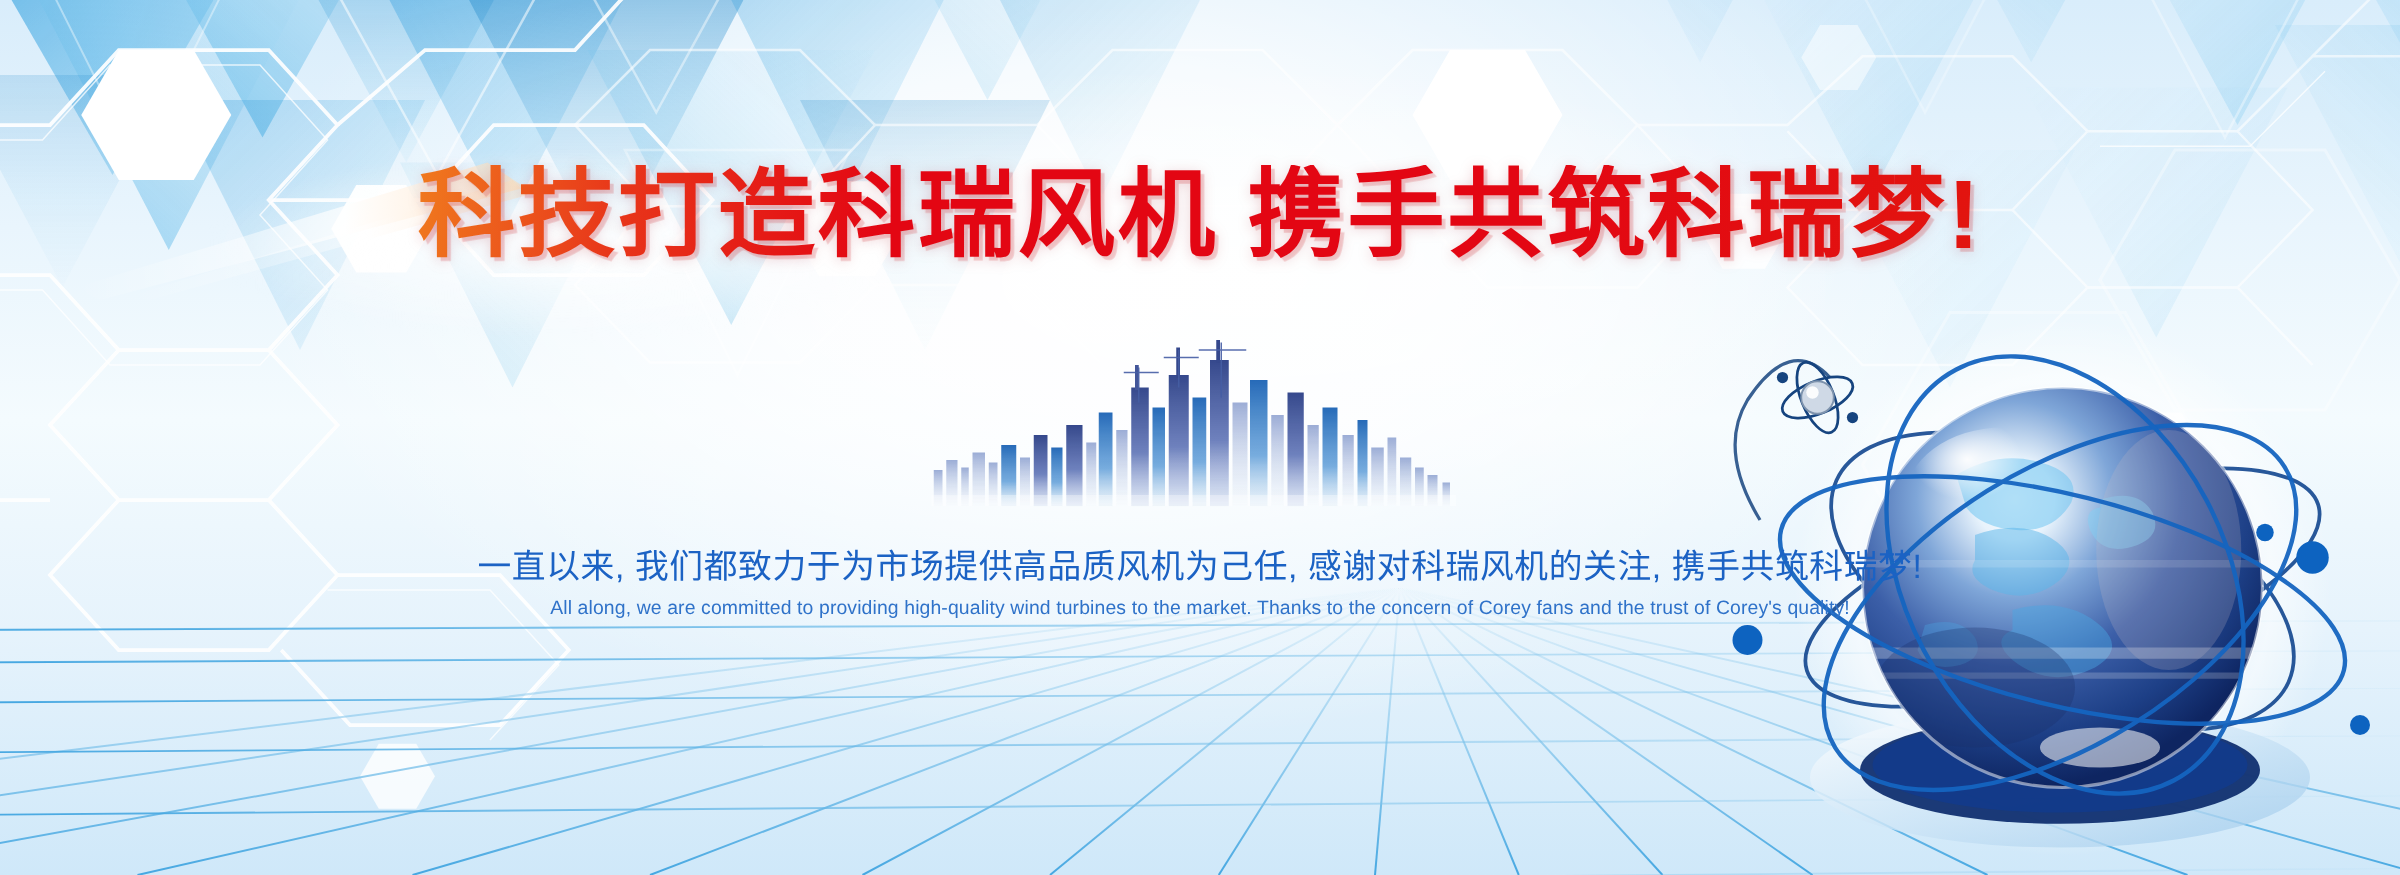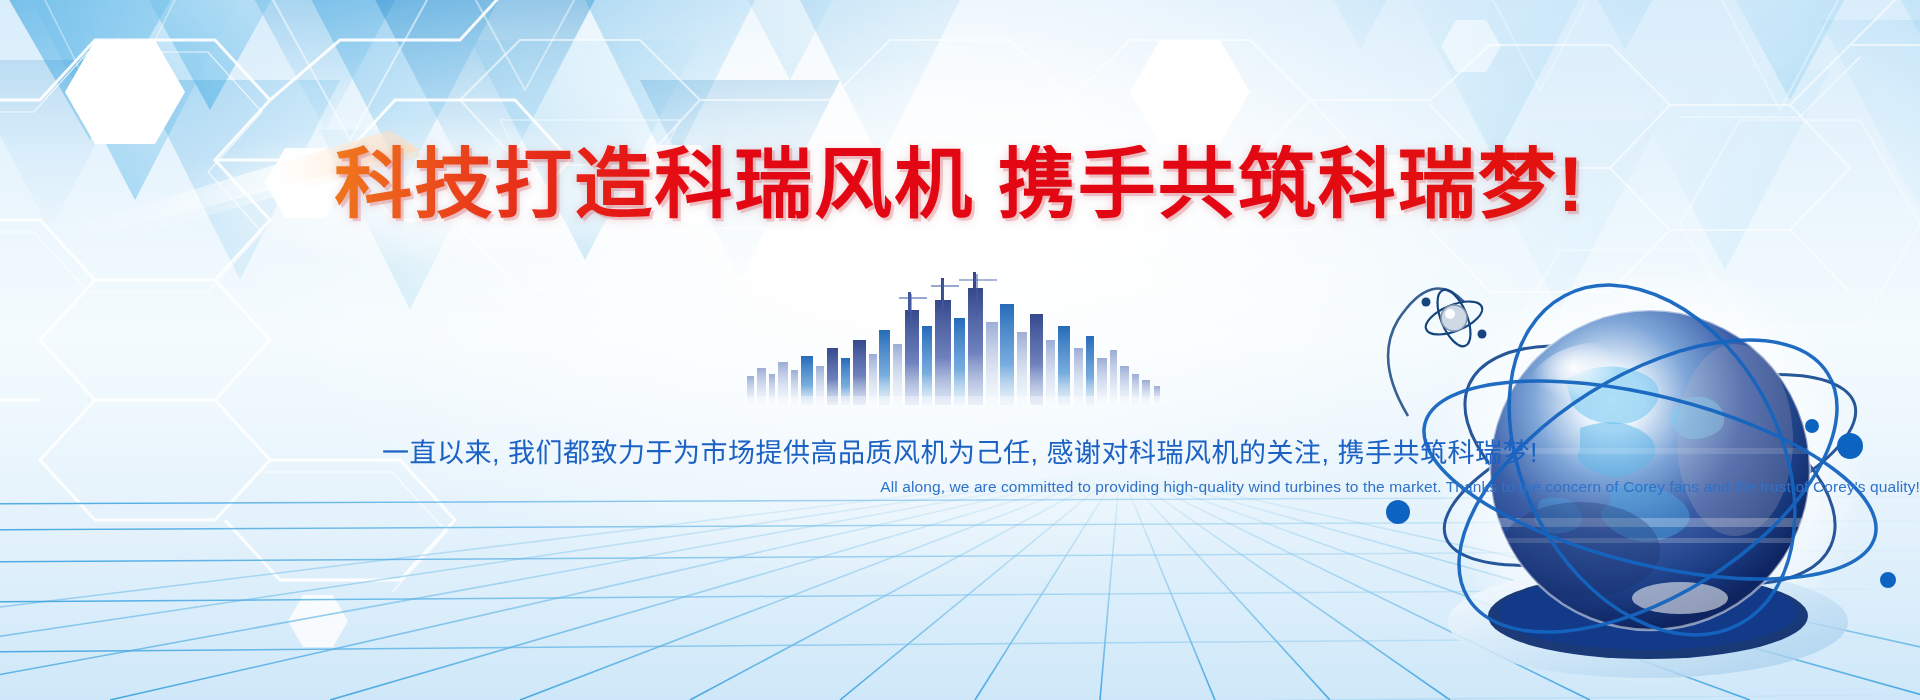--- a/index.html
+++ b/index.html
@@ -47,30 +47,29 @@
     font-size:78px;line-height:1;font-weight:bold;letter-spacing:2px;
     white-space:nowrap;
     font-family:"Liberation Sans","DejaVu Sans",sans-serif;
   }
   .headline .txt{
     background:linear-gradient(100deg,#f07a1e 0%,#e8361a 13%,#e30613 30%,#e30613 70%,#e2150f 100%);
     -webkit-background-clip:text;background-clip:text;color:transparent;
     -webkit-text-fill-color:transparent;
     filter:drop-shadow(3px 3px 0 rgba(200,0,10,.18)) drop-shadow(0 2px 5px rgba(160,0,15,.18));
     display:inline-block;
-    margin-top:13px;
   }
 
   .sub-cn{
     position:absolute;left:0;right:0;top:437px;text-align:center;
     font-size:27px;line-height:1.25;color:#1b62c4;letter-spacing:.5px;
     white-space:nowrap;font-weight:400;
   }
   .sub-en{
-    position:absolute;left:0;right:0;top:477px;text-align:right;
+    position:absolute;left:0;right:0;top:477px;text-align:center;
     font-size:15.5px;line-height:1.3;color:#2f72c9;letter-spacing:.1px;
     white-space:nowrap;
   }
 </style>
 </head>
 <body>
 
 <div class="banner">
 
   <div class="layer">

